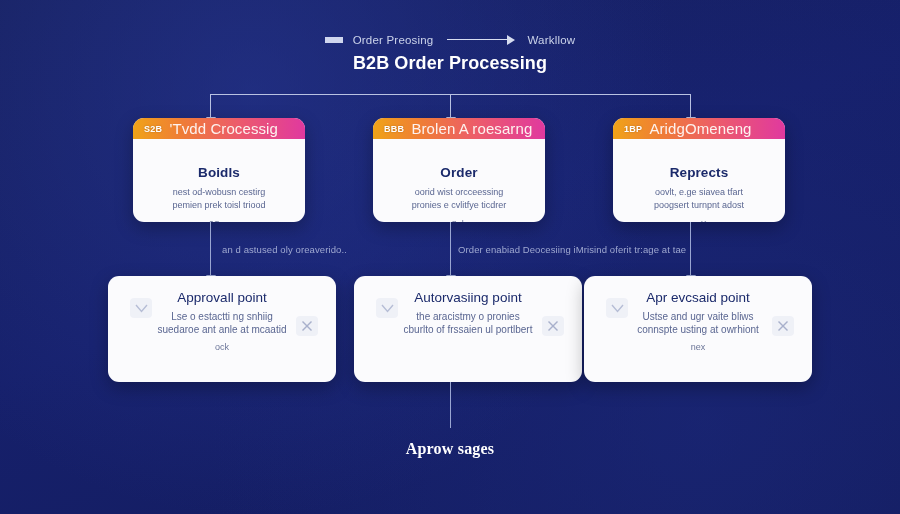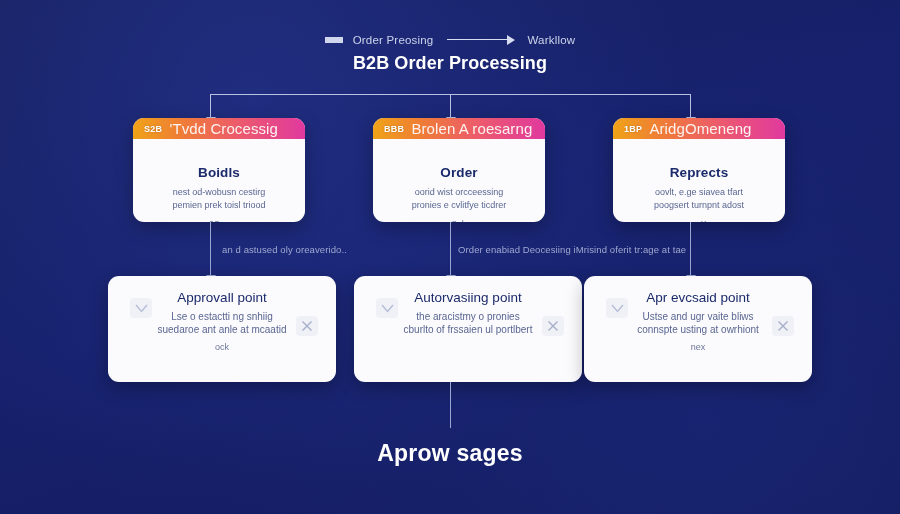--- a/index.html
+++ b/index.html
@@ -260,24 +260,25 @@
   .icon-box.right { right: 18px; top: 40px; }
   .icon-box svg { display: block; }
 
   
   .footer-title {
     position: absolute;
     left: 0;
     right: 0;
     top: 440px;
     text-align: center;
-    font-size: 23px;
+    font-size: 16px;
     font-weight: bold;
     color: #ffffff;
     letter-spacing: .2px;
+    font-family: Liberation Serif, serif;
   }
 </style>
 </head>
 <body>
 
 <div class="canvas">
 
   <div class="eyebrow">
     <span class="eyebrow-dash"></span>
     <span class="eyebrow-text">Order Preosing</span>

